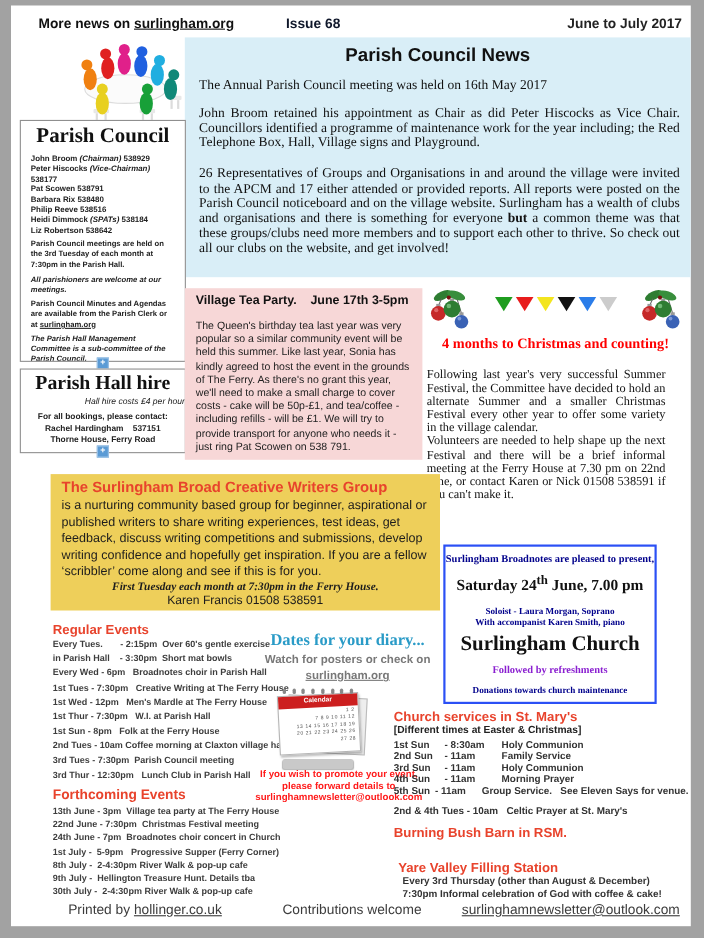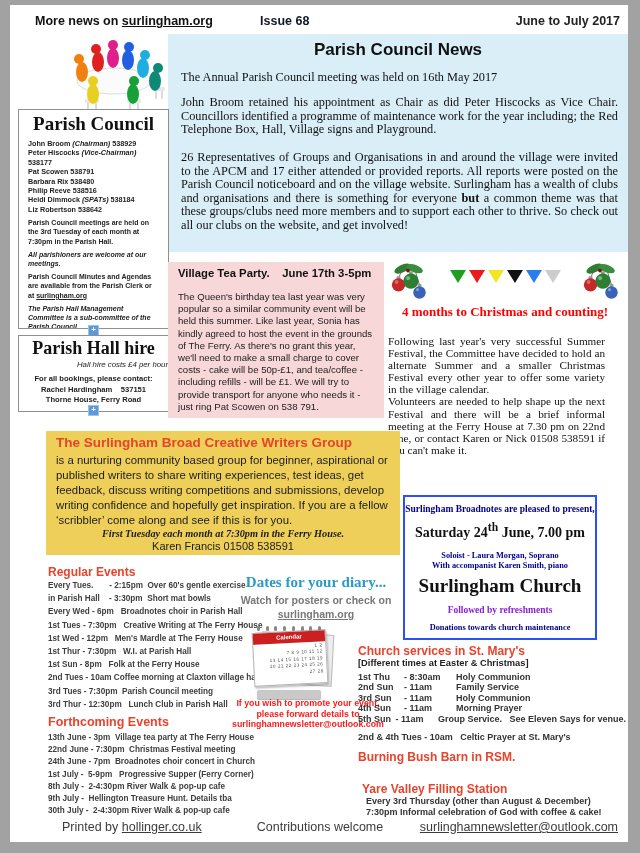--- a/index.html
+++ b/index.html
@@ -340,21 +340,21 @@
     <div class="c-acc">With accompanist Karen Smith, piano</div>
     <div class="c-venue">Surlingham Church</div>
     <div class="c-refresh">Followed by refreshments</div>
     <div class="c-don">Donations towards church maintenance</div>
   </div>
 
   <div class="red-head church-head">Church services in St. Mary's</div>
   <div class="church-sub">[Different times at Easter &amp; Christmas]</div>
   <div class="svc-rows">
       <div class="svc-row">
-        <span class="svc-day">1st Thu</span>
+        <span class="svc-day">1st Sun</span>
         <span class="svc-time">- 8:30am</span>
         <span class="svc-name">Holy Communion</span>
       </div>
       <div class="svc-row">
         <span class="svc-day">2nd Sun</span>
         <span class="svc-time">- 11am</span>
         <span class="svc-name">Family Service</span>
       </div>
       <div class="svc-row">
         <span class="svc-day">3rd Sun</span>

